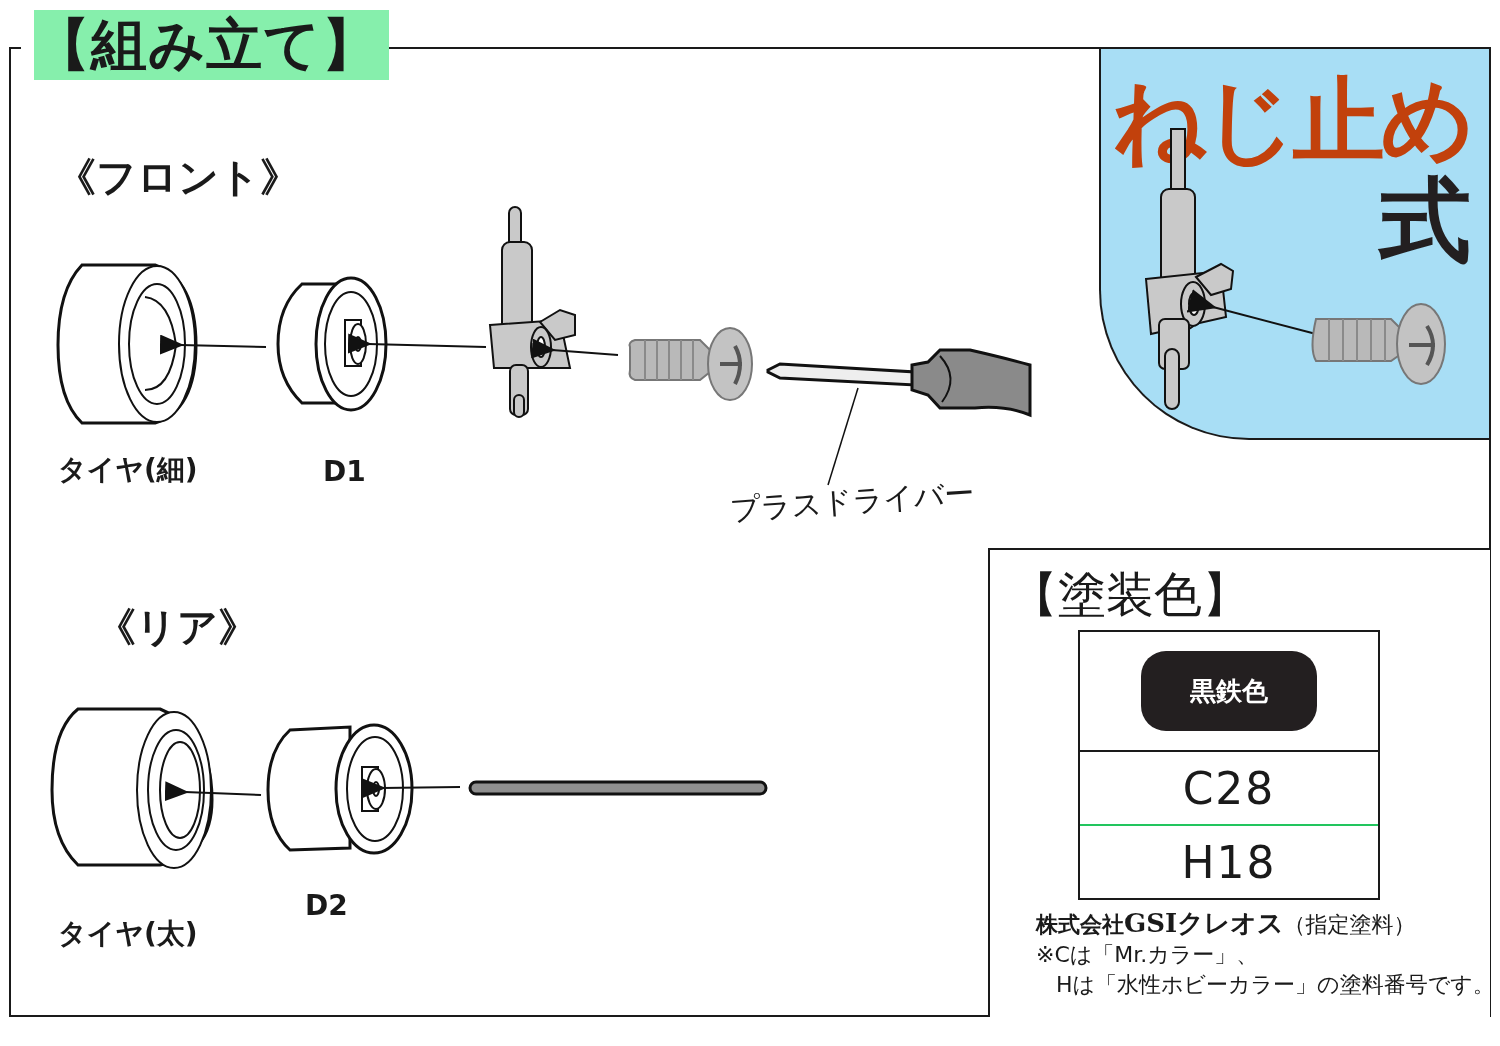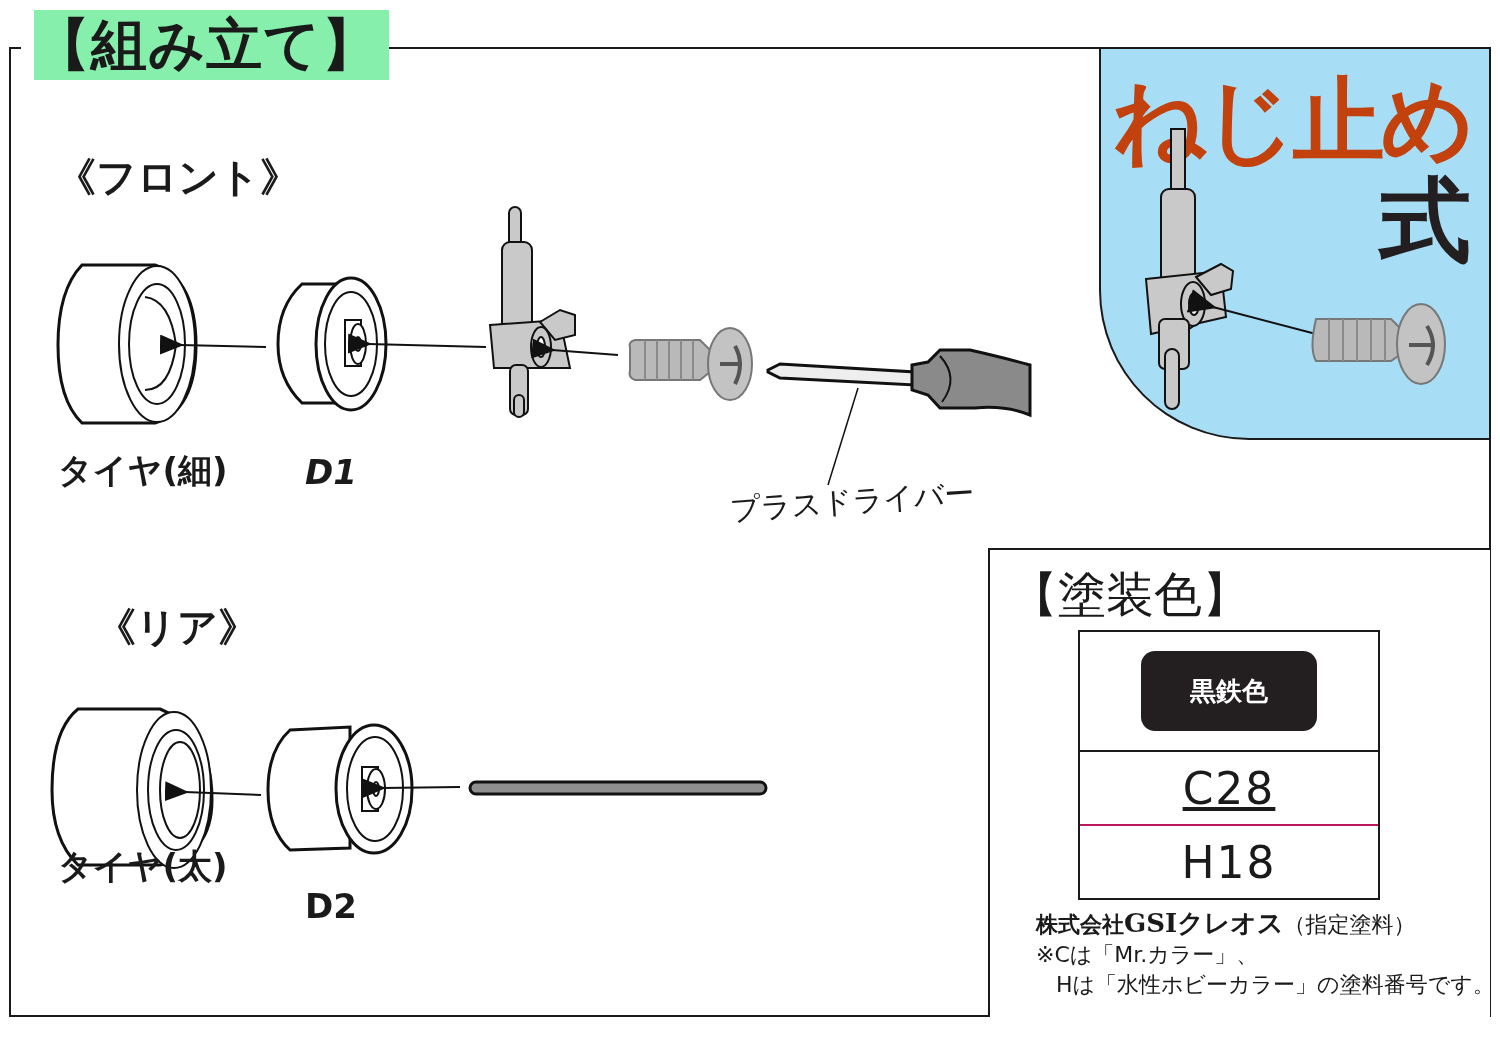--- a/index.html
+++ b/index.html
@@ -5,31 +5,31 @@
   html,body{margin:0;padding:0;background:#fff;}
   body{width:1500px;height:1046px;position:relative;overflow:hidden;font-family:"DejaVu Sans","Liberation Sans",sans-serif;color:#1a1a1a;}
   .abs{position:absolute;}
   .frame-left{left:9px;top:47px;width:2px;height:970px;background:#1a1a1a;}
   .frame-left-tick{left:9px;top:47px;width:12px;height:2px;background:#1a1a1a;}
   .frame-top{left:330px;top:47px;width:1161px;height:2px;background:#1a1a1a;}
   .frame-bottom{left:9px;top:1015px;width:1482px;height:2px;background:#1a1a1a;}
   .frame-right{left:1489px;top:47px;width:2px;height:970px;background:#1a1a1a;}
   .title{left:34px;top:10px;font-size:56px;font-weight:bold;letter-spacing:1px;line-height:70px;background:#86efac;padding-right:10px;}
   .section-title{font-size:40px;font-weight:bold;line-height:50px;}
-  .label{font-size:34px;font-weight:bold;line-height:40px;}
+  .label{font-size:28px;font-weight:bold;line-height:40px;}
   .blue-box{left:1099px;top:49px;width:390px;height:391px;background:#a8def5;border-left:2px solid #1a1a1a;border-bottom:2px solid #1a1a1a;border-bottom-left-radius:150px;box-sizing:border-box;overflow:hidden;}
   .blue-title{right:18px;top:22px;font-size:92px;font-weight:900;line-height:100px;letter-spacing:-4px;color:#c2410c;}
   .blue-sub{right:18px;top:122px;font-size:92px;font-weight:900;line-height:100px;color:#231f20;}
   .paint-box{left:988px;top:548px;width:502px;height:469px;border-left:2px solid #1a1a1a;border-top:2px solid #1a1a1a;box-sizing:border-box;background:#fff;}
   .paint-title{left:20px;top:16px;font-size:48px;font-weight:normal;line-height:56px;}
   .paint-table{left:88px;top:80px;width:302px;border:2px solid #1a1a1a;box-sizing:border-box;}
   .paint-swatch-cell{height:118px;border-bottom:2px solid #1a1a1a;display:flex;align-items:center;justify-content:center;}
-  .paint-swatch{width:176px;height:80px;border-radius:14px;background:#231f20;color:#fff;font-size:26px;display:flex;align-items:center;justify-content:center;font-weight:bold;}
+  .paint-swatch{width:176px;height:80px;border-radius:25px;background:#231f20;color:#fff;font-size:26px;display:flex;align-items:center;justify-content:center;font-weight:bold;}
   .paint-code{height:72px;display:flex;align-items:center;justify-content:center;font-size:44px;letter-spacing:2px;}
-  .paint-code.first{border-bottom:2px solid #be185d;text-decoration:underline;}
+  .paint-code.first{border-bottom:2px solid #22c55e;}
   .maker{left:46px;top:356px;font-size:22px;font-weight:bold;white-space:nowrap;}
   .maker .brand{font-family:"DejaVu Serif","Liberation Serif",serif;font-size:26px;}
   .maker .note{font-weight:normal;}
   .fn1{left:46px;top:390px;font-size:22px;white-space:nowrap;}
   .fn2{left:66px;top:420px;font-size:22px;white-space:nowrap;}
   .driver-label{left:730px;top:490px;font-size:30px;line-height:40px;transform:rotate(-4deg);transform-origin:left center;}
   svg{position:absolute;left:0;top:0;}
 </style>
 </head>
 <body>
@@ -110,25 +110,25 @@
     <rect x="362" y="767" width="16" height="44" stroke-width="2"></rect>
     <ellipse cx="376" cy="789" rx="9" ry="20" stroke-width="2"></ellipse>
     <ellipse cx="376" cy="789" rx="3" ry="7" stroke-width="2"></ellipse>
   </g>
   <line x1="460" y1="787" x2="382" y2="788" stroke="#111" stroke-width="2" marker-end="url(#ah)"></line>
 
   <rect x="470" y="782" width="296" height="12" rx="6" fill="#8f8f8f" stroke="#111" stroke-width="3"></rect>
 </svg>
 
 <div class="abs label" style="left:58px;top:450px;">タイヤ(細)</div>
-<div class="abs label" style="left:305px;top:452px;font-style:italic;">D1</div>
+<div class="abs label" style="left:323px;top:452px;">D1</div>
 <div class="abs driver-label">プラスドライバー</div>
 
 <div class="abs section-title" style="left:56px;top:602px;margin-left:40px;">《リア》</div>
-<div class="abs label" style="left:58px;top:846px;">タイヤ(太)</div>
+<div class="abs label" style="left:58px;top:914px;">タイヤ(太)</div>
 <div class="abs label" style="left:305px;top:886px;">D2</div>
 
 <div class="abs blue-box">
   <div class="abs blue-title">ねじ止め</div>
   <div class="abs blue-sub">式</div>
   <svg width="390" height="391" viewBox="0 0 390 391">
     <defs>
       <marker id="ah2" markerWidth="14" markerHeight="12" refX="2" refY="6" orient="auto">
         <path d="M0,6 L14,0 L14,12 Z" fill="#111"></path>
       </marker>

